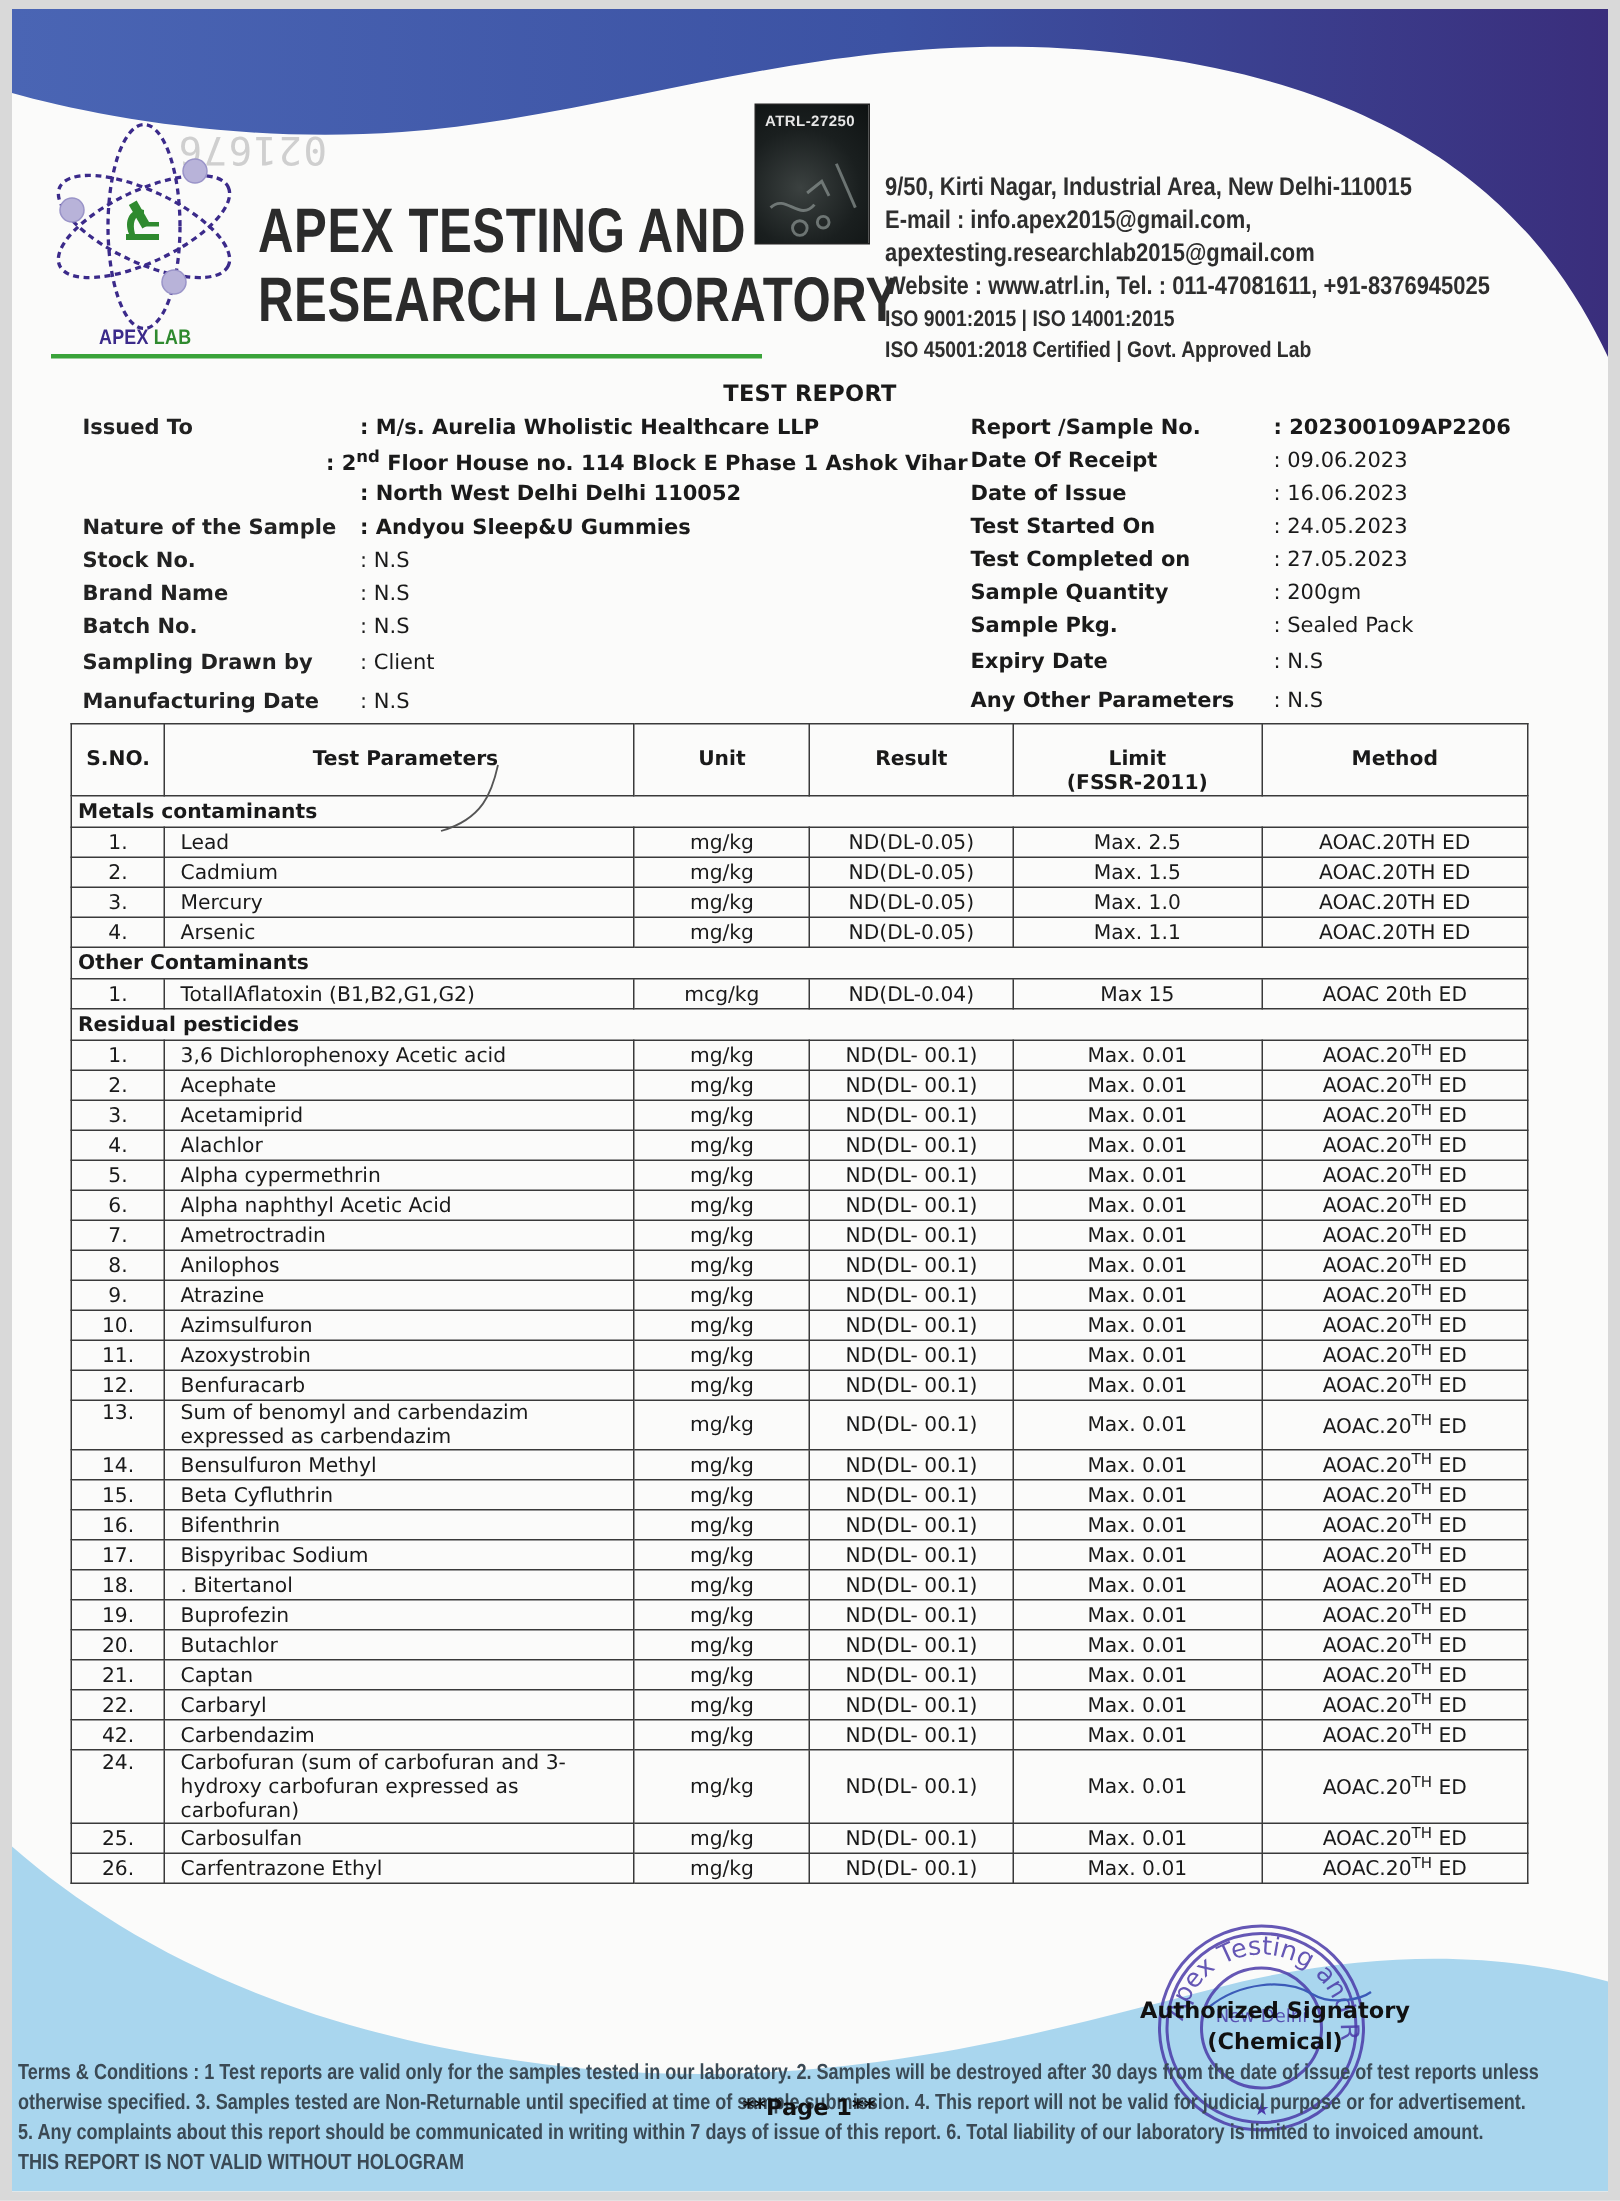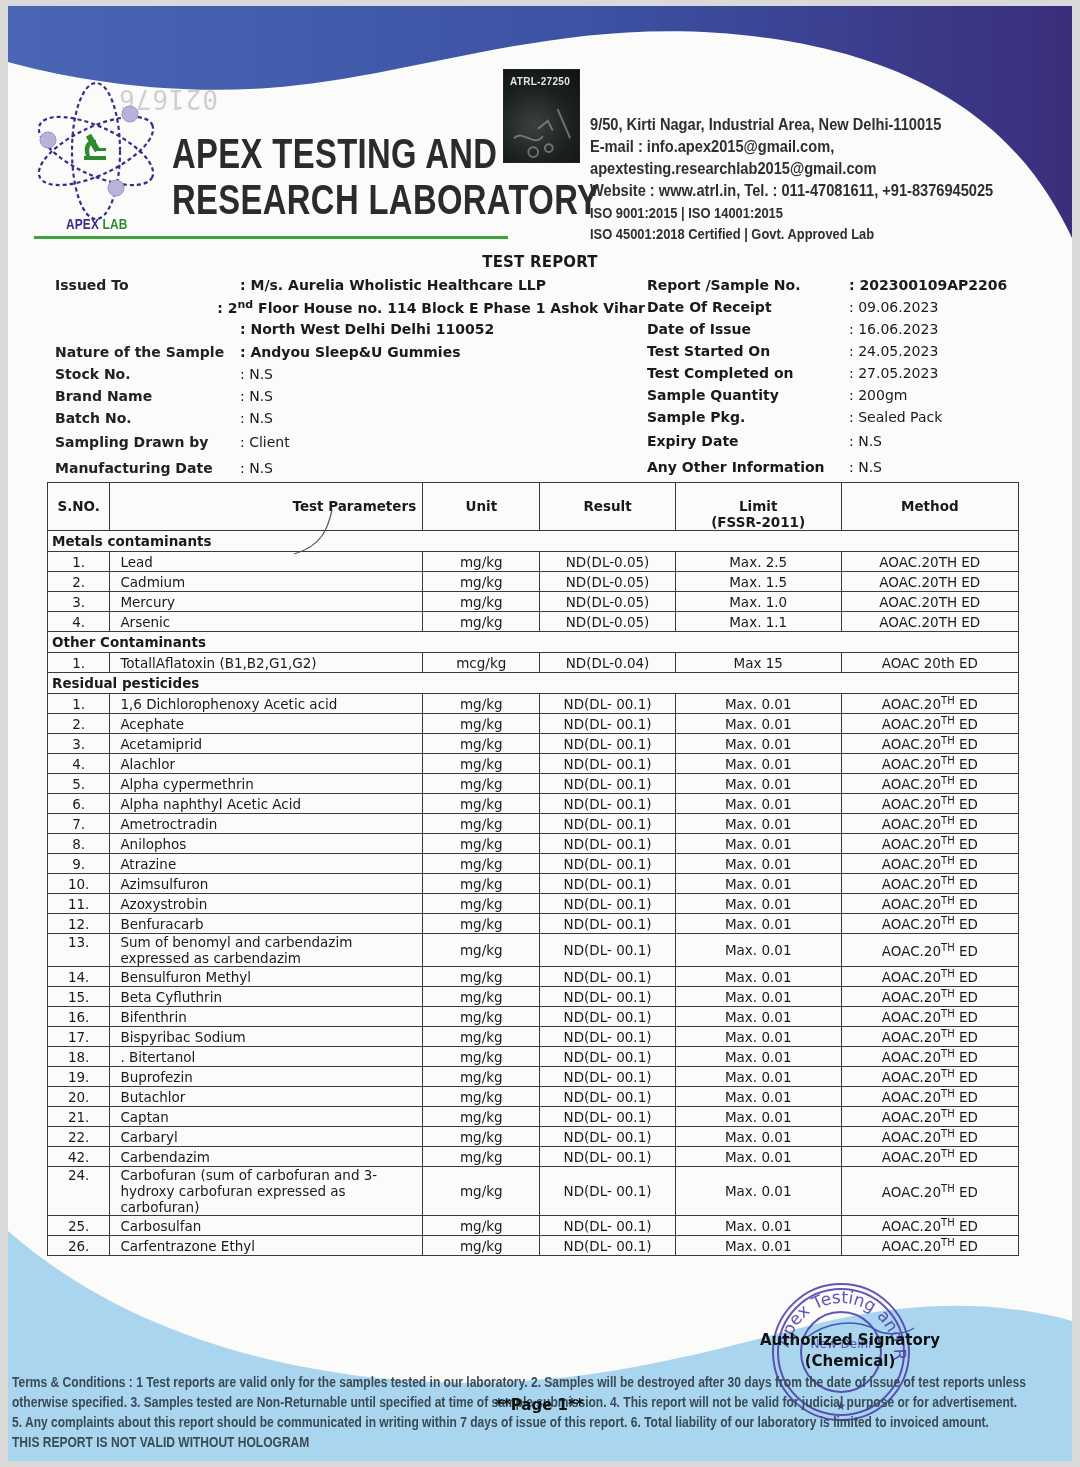--- a/index.html
+++ b/index.html
@@ -72,21 +72,21 @@
   .info-right .val.bold { font-weight: 600; }
   sup { font-size: 11px; vertical-align: 5px; }
 
   
   .results {
     position: absolute; left: 39px; top: 476px; width: 972px; border-collapse: collapse;
     font-size: 13.5px; font-family: "DejaVu Sans", sans-serif;
   }
   .results th, .results td { border: 1px solid #3a3a3a; padding: 0 6px; height: 20px; vertical-align: middle; }
   .results th { font-weight: 600; height: 42px; vertical-align: top; padding-top: 15px; }
-  .results th.param { text-align: right; padding-left: 14px; }
+  .results th.param { text-align: center; padding-left: 14px; }
   .results td.sno { width: 63px; text-align: center; }
   .results td.param { width: 329px; text-align: left; padding-left: 10px; }
   .results td.unit { width: 122px; text-align: center; }
   .results td.result { width: 142px; text-align: center; }
   .results td.limit { width: 175px; text-align: center; }
   .results td.method { width: 185px; text-align: center; }
   .results tr.section td { font-weight: 600; text-align: left; padding-left: 4px; height: 21px; }
   .results tr.tall td.sno, .results tr.tall td.param { vertical-align: top; }
   .results td .ord { font-size: 10px; vertical-align: 5px; }
 
@@ -250,21 +250,21 @@
     </div>
     <div class="info-row">
       <span class="lbl">Sample Pkg.</span>
       <span class="val">: Sealed Pack</span>
     </div>
     <div class="info-row" style="height:25px">
       <span class="lbl">Expiry Date</span>
       <span class="val">: N.S</span>
     </div>
     <div class="info-row" style="height:27px">
-      <span class="lbl">Any Other Information</span>
+      <span class="lbl">Any Other Parameters</span>
       <span class="val">: N.S</span>
     </div>
   </div>
 
   <table class="results">
     <thead>
       <tr>
         <th>S.NO.</th>
         <th class="param">Test Parameters</th>
         <th>Unit</th>
@@ -321,21 +321,21 @@
           <td class="unit">mcg/kg</td>
           <td class="result">ND(DL-0.04)</td>
           <td class="limit">Max 15</td>
           <td class="method">AOAC 20th ED</td>
         </tr>
         <tr class="section">
           <td colspan="6">Residual pesticides</td>
         </tr>
         <tr>
           <td class="sno">1.</td>
-          <td class="param">1,6 Dichlorophenoxy Acetic acid</td>
+          <td class="param">3,6 Dichlorophenoxy Acetic acid</td>
           <td class="unit">mg/kg</td>
           <td class="result">ND(DL- 00.1)</td>
           <td class="limit">Max. 0.01</td>
           <td class="method"><span>AOAC.20</span><span class="ord">TH</span><span> ED</span></td>
         </tr>
         <tr>
           <td class="sno">2.</td>
           <td class="param">Acephate</td>
           <td class="unit">mg/kg</td>
           <td class="result">ND(DL- 00.1)</td>

